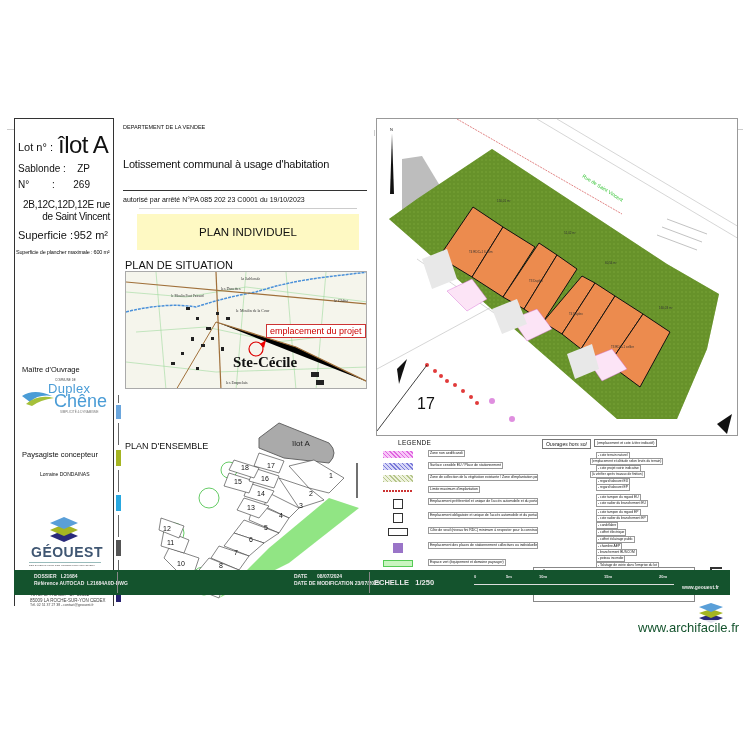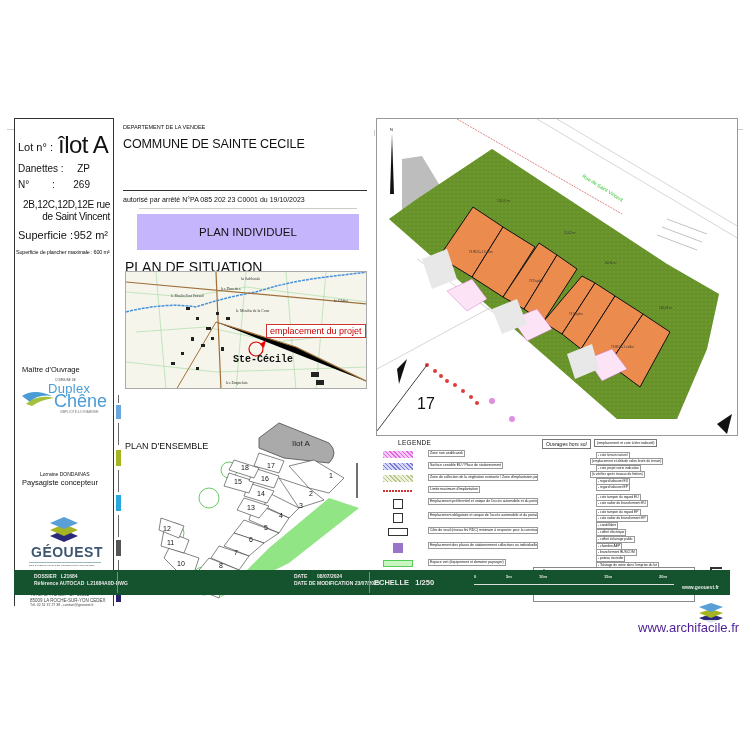--- a/index.html
+++ b/index.html
@@ -20,46 +20,46 @@
   .superf .v { position: absolute; right: 4px; top: 0; }
   .plancher { position: absolute; left: 1px; top: 130px; font-size: 5.5px; width: 98px; letter-spacing: -0.2px; }
 
   .mo-label { position: absolute; left: 22px; top: 365px; font-size: 7.5px; }
   .logo-sc { position: absolute; left: 22px; top: 378px; width: 86px; height: 36px; }
   .logo-sc .small { position: absolute; left: 33px; top: 0; font-size: 3px; color: #555; }
   .logo-sc .sainte { position: absolute; left: 26px; top: 3px; font-size: 13px; color: #4a9cd6; letter-spacing: 0.3px; }
   .logo-sc .cecile { position: absolute; left: 32px; top: 13px; font-size: 18px; color: #4a9cd6; }
   .logo-sc .swoosh { position: absolute; left: 0; top: 12px; width: 32px; height: 16px; }
   .logo-sc .tag { position: absolute; left: 38px; top: 32px; font-size: 3px; color: #777; }
-  .pay-label { position: absolute; left: 22px; top: 450px; font-size: 7.5px; margin-top: 28px; }
+  .pay-label { position: absolute; left: 22px; top: 450px; font-size: 7.5px; }
   .pay-name { position: absolute; left: 40px; top: 471px; font-size: 5px; }
   .geo-logo { position: absolute; left: 24px; top: 514px; width: 80px; height: 60px; }
   .geo-word { position: absolute; left: 7px; top: 30px; font-size: 14px; font-weight: bold; color: #3f5672; letter-spacing: 0.5px; }
   .geo-line { position: absolute; left: 5px; top: 48px; width: 72px; height: 1px; background: #9bb; }
   .geo-tag { position: absolute; left: 5px; top: 50px; font-size: 2.5px; color: #555; }
   .geo-www { position: absolute; left: 56px; top: 586px; font-size: 4.5px; color: #333; }
   .geo-addr { position: absolute; left: 30px; top: 592px; width: 80px; font-size: 4.5px; color: #444; line-height: 5.5px; }
 
   .color-bars { position: absolute; left: 114px; top: 395px; width: 8px; height: 210px; }
   .cbar { position: absolute; left: 2px; width: 5px; }
   .cline { position: absolute; left: 3.5px; width: 1px; background: #666; }
 
   
   .mid-col { position: absolute; left: 119px; top: 118px; width: 253px; height: 488px; }
   .dept { position: absolute; left: 4px; top: 6px; font-size: 5.5px; }
   .commune { position: absolute; left: 4px; top: 19px; font-size: 12.5px; letter-spacing: -0.1px; }
   .lotis { position: absolute; left: 4px; top: 40px; font-size: 11px; line-height: 13px; letter-spacing: -0.2px; }
   .sep1 { position: absolute; left: 4px; top: 72px; width: 244px; height: 1px; background: #333; }
   .arrete { position: absolute; left: 4px; top: 78px; font-size: 7px; }
   .sep2 { position: absolute; left: 20px; top: 90px; width: 218px; height: 1px; background: #ccc; }
-  .plan-ind { position: absolute; left: 18px; top: 96px; width: 222px; height: 36px; background: #c4b5fd; display: flex; align-items: center; justify-content: center; font-size: 11.5px; }
-  .situ-title { position: absolute; left: 6px; top: 141px; font-size: 14px; }
+  .plan-ind { position: absolute; left: 18px; top: 96px; width: 222px; height: 36px; background: #fef9c3; display: flex; align-items: center; justify-content: center; font-size: 11.5px; }
+  .situ-title { position: absolute; left: 6px; top: 141px; font-size: 11px; }
   .situ-map { position: absolute; left: 6px; top: 153px; width: 242px; height: 118px; background: #f3f3e8; border: 1px solid #aaa; overflow: hidden; }
   .empl { position: absolute; left: 140px; top: 52px; padding: 1px 3px; border: 1px solid #c33; background: #fff; color: #c00; font-size: 9px; }
-  .ste-cecile { position: absolute; left: 107px; top: 82px; font-family: Liberation Mono, monospace; font-weight: bold; font-size: 10px; }
+  .ste-cecile { position: absolute; left: 107px; top: 82px; font-family: Liberation Serif, serif; font-weight: bold; font-size: 15px; }
   .ens-title { position: absolute; left: 6px; top: 323px; font-size: 9px; }
   .ens-plan { position: absolute; left: 30px; top: 300px; width: 220px; height: 185px; }
 
   
   .right-col { position: absolute; left: 376px; top: 118px; width: 369px; height: 488px; }
   .site-plan { position: absolute; left: 0; top: 0; width: 362px; height: 318px; border: 1px solid #999; overflow: hidden; background: #fff; }
   .lot17 { position: absolute; left: 40px; top: 276px; font-size: 16px; }
   .legend { position: absolute; left: 0; top: 318px; width: 369px; height: 170px; }
   .legend-title { position: absolute; left: 22px; top: 3px; font-size: 6.5px; letter-spacing: 0.3px; }
   .leg-item { position: absolute; left: 7px; height: 10px; width: 140px; }
@@ -73,38 +73,38 @@
   .warn-text { position: absolute; left: 3px; top: 14px; width: 156px; font-size: 3.2px; line-height: 4px; font-style: italic; color: #333; }
 
   
   .footer { position: absolute; left: 14px; top: 570px; width: 716px; height: 25px; background: #14532d; color: #e8e8e8; font-weight: bold; }
   .f-dossier { position: absolute; left: 20px; top: 3px; font-size: 5px; line-height: 7px; }
   .f-date { position: absolute; left: 280px; top: 3px; font-size: 5px; line-height: 7px; }
   .f-sep { position: absolute; top: 2px; width: 1px; height: 21px; background: #888; }
   .f-echelle { position: absolute; left: 360px; top: 8px; font-size: 7.5px; }
   .f-scale { position: absolute; left: 460px; top: 4px; width: 200px; height: 15px; }
   .f-www { position: absolute; left: 668px; top: 14px; font-size: 5px; }
-  .watermark { position: absolute; left: 636px; top: 620px; font-size: 13px; color: #4c1d95; background: rgba(255,255,255,0.85); padding: 0 2px; }
+  .watermark { position: absolute; left: 636px; top: 620px; font-size: 13px; color: #14532d; background: rgba(255,255,255,0.85); padding: 0 2px; }
   .tiny { font-size: 3.5px; }
 </style>
 </head>
 <body>
 
 <div class="sheet"></div>
 <div class="crop-mark" style="left:7px;top:129px;width:15px;height:1px;"></div>
 <div class="crop-mark" style="left:374px;top:130px;width:1px;height:6px;"></div>
 <div class="crop-mark" style="left:728px;top:129px;width:15px;height:1px;"></div>
 
 <div class="left-col">
   <div class="lot-row">
     <span class="lot-label">Lot n° :</span>
     <span class="lot-value">îlot A</span>
   </div>
   <div class="info-line" style="top:44px">
-    <span class="k">Danettes :</span>
+    <span class="k">Sablonde :</span>
     <span class="v" style="right:22px">ZP</span>
   </div>
   <div class="info-line" style="top:60px">
     <span class="k">N°</span>
     <span class="k" style="left:34px">:</span>
     <span class="v" style="right:22px">269</span>
   </div>
   <div class="addr">2B,12C,12D,12E rue de Saint Vincent</div>
   <div class="superf">
     <span>Superficie :</span>
@@ -152,22 +152,22 @@
   <div class="cline" style="top:75px;height:22px"></div>
   <div class="cbar" style="top:100px;height:16px;background:#29a8e0"></div>
   <div class="cline" style="top:120px;height:22px"></div>
   <div class="cbar" style="top:145px;height:16px;background:#555555"></div>
   <div class="cline" style="top:165px;height:22px"></div>
   <div class="cbar" style="top:190px;height:17px;background:#26206e"></div>
 </div>
 
 <div class="mid-col">
   <div class="dept">DEPARTEMENT DE LA VENDEE</div>
-  <div class="commune">COMMUNE DE SAINTE CECILE</div>
   <div class="lotis">
+    <div>Lotissement communal à usage d'habitation</div>
   </div>
   <div class="sep1"></div>
   <div class="arrete">autorisé par arrêté N°PA 085 202 23 C0001 du 19/10/2023</div>
   <div class="sep2"></div>
   <div class="plan-ind">PLAN INDIVIDUEL</div>
 
   <div class="situ-title">PLAN DE SITUATION</div>
   <div class="situ-map">
     <svg width="242" height="118" viewBox="0 0 242 118">
       <rect width="242" height="118" fill="#f5f5ec"></rect>

